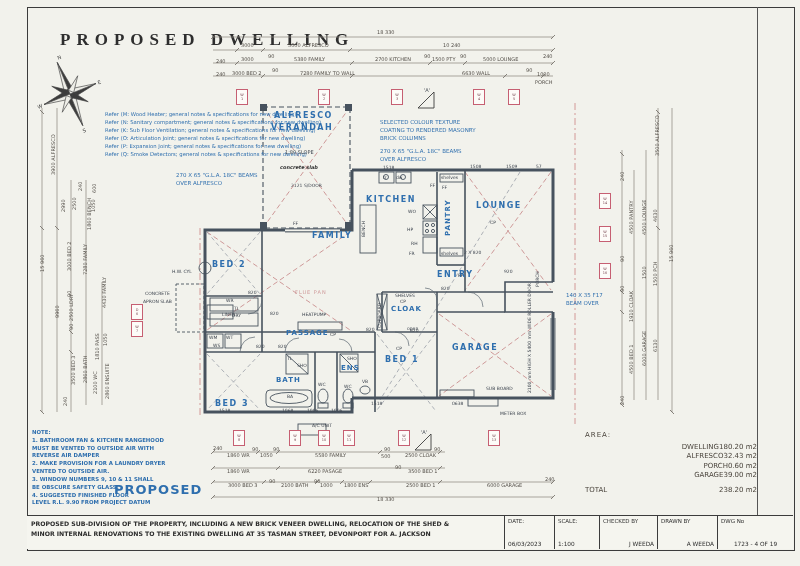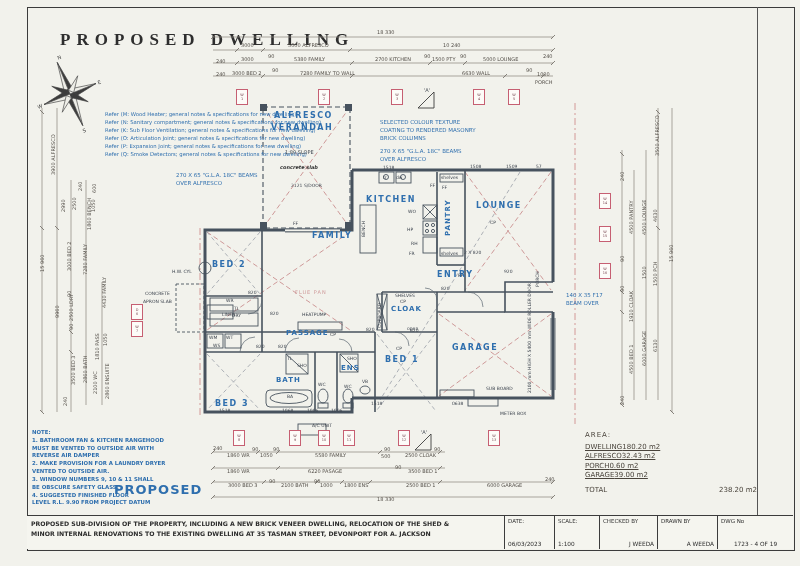--- a/index.html
+++ b/index.html
@@ -15,21 +15,21 @@
   .tin{color:#3f4650;font-size:4.5px;}
   .dim{color:#55504a;font-size:5px;}
   .blu{color:#2f6fae;font-size:5.5px;}
   .pnk{color:#cf9a9a;font-size:5px;letter-spacing:1px;}
   .ital{font-style:italic;font-weight:bold;color:#333;}
   .notes-blue{position:absolute;left:105px;top:111px;font-size:5.3px;line-height:1.5;color:#2f6fae;white-space:pre-line;}
   .note-block{position:absolute;left:32px;top:429px;font-size:5.4px;line-height:1.45;color:#2f6fae;white-space:pre-line;font-weight:bold;}
   .plan-title{position:absolute;left:103px;top:483px;color:#2f6fae;font-size:13px;font-weight:bold;letter-spacing:1px;line-height:1.15;}
   .area-box{position:absolute;left:585px;top:431px;width:172px;color:#4a443c;font-size:7px;}
   .area-box .hd{margin-bottom:4px;letter-spacing:1px;}
-  .area-row{display:flex;justify-content:flex-start;line-height:1.35;text-decoration:underline;}
+  .area-row{display:flex;justify-content:flex-end;line-height:1.35;}
   .area-total{display:flex;justify-content:space-between;margin-top:5px;}
   .marker{position:absolute;width:10px;height:14px;border:1px solid #c65f72;background:#fdfbf8;display:flex;flex-direction:column;align-items:center;justify-content:center;font-size:3.5px;color:#7a4a55;line-height:1.2;}
   
   .nrg{position:absolute;left:533px;top:97px;width:124px;height:60px;background:#fdfdfb;border:1.6px solid #5fa8d5;border-radius:2px;padding:3px 4px;box-sizing:border-box;}
   .nrg .hdr{height:3px;width:70px;background:#6b7f91;margin-left:44px;margin-bottom:2px;}
   .nrg .row{display:flex;}
   .nrg .left{width:40px;}
   .nrg .stars{font-size:4px;color:#3a7fc0;letter-spacing:1px;line-height:1;}
   .nrg .big{font-size:11px;font-weight:bold;color:#17314d;line-height:1.1;}
   .nrg .housebox{width:36px;height:13px;background:#17314d;color:#fff;font-size:5px;font-weight:bold;display:flex;align-items:center;justify-content:center;letter-spacing:.5px;}

